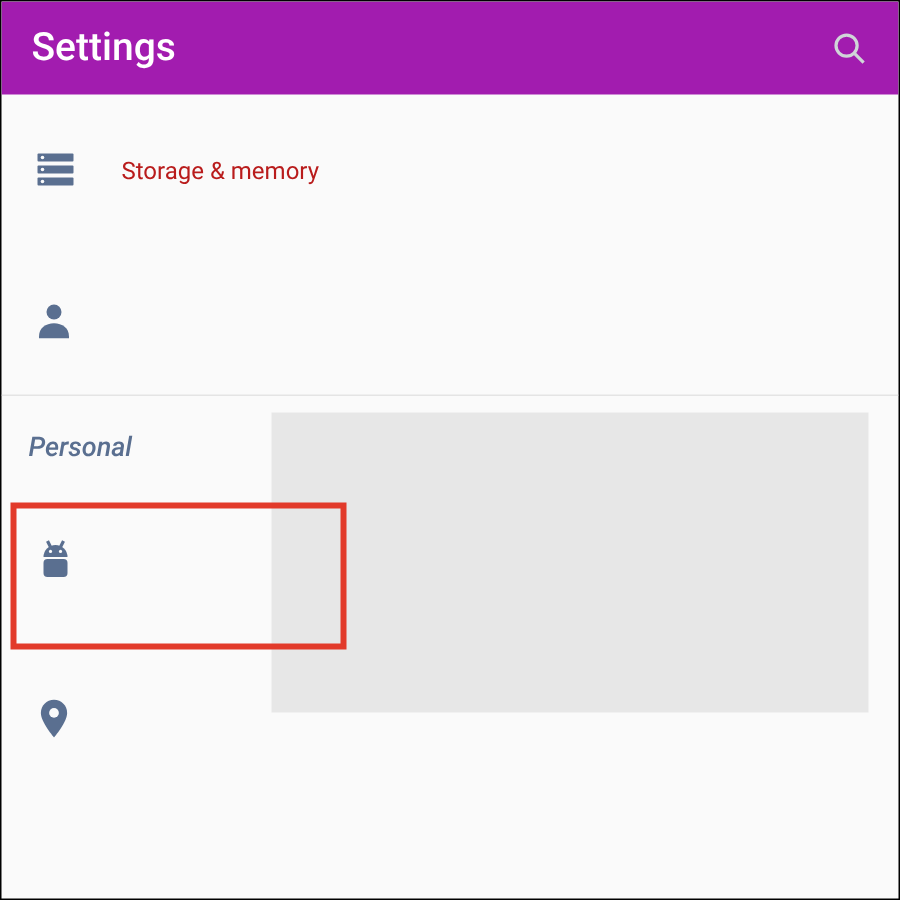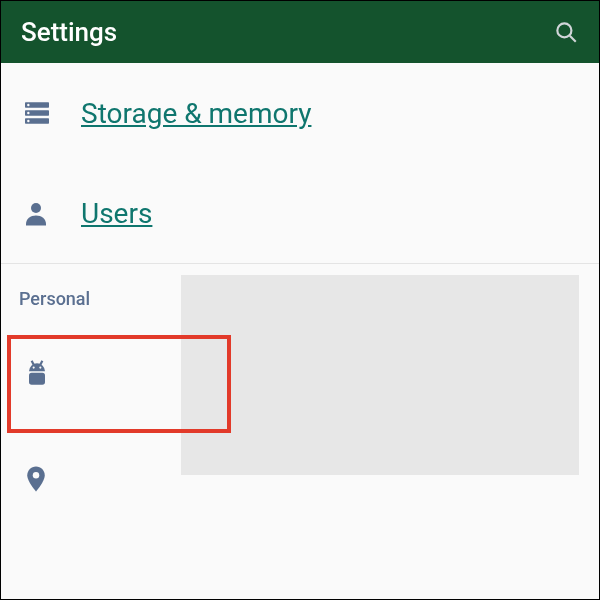--- a/index.html
+++ b/index.html
@@ -5,21 +5,21 @@
   * { box-sizing: border-box; margin: 0; padding: 0; }
   body {
     width: 600px;
     height: 600px;
     font-family: Roboto, "Helvetica Neue", Arial, sans-serif;
     background: #fafafa;
     overflow: hidden;
     border: 1px solid #000;
   }
   .header {
-    background: #14532d;
+    background: #a21caf;
     color: #fff;
     display: flex;
     align-items: center;
     justify-content: space-between;
     padding: 14px 20px;
     height: 62px;
     gap: 26px;
   }
   .header .title {
     font-size: 26px;
@@ -42,31 +42,31 @@
     padding: 0 20px;
     height: 100px;
   }
   .item .icon {
     width: 60px;
     display: flex;
     align-items: center;
     color: #5a6f90;
   }
   .item .label {
-    font-size: 28px;
-    color: #0f766e;
-    text-decoration: underline;
+    font-size: 16px;
+    color: #b91c1c;
   }
   .section-header {
     color: #5a6f90;
     font-size: 18px;
     font-weight: 500;
     padding: 24px 18px 10px 18px;
     position: relative;
     z-index: 2;
+    font-style: italic;
   }
   .divider {
     border: none;
     border-top: 1px solid #e4e4e4;
   }
   .highlight-box {
     position: absolute;
     border: 4px solid #e23a2a;
     pointer-events: none;
     z-index: 3;
@@ -107,21 +107,20 @@
     <span class="label">Storage &amp; memory</span>
   </div>
 
   <div class="item z2">
     <span class="icon">
       <svg width="30" height="30" viewBox="0 0 24 24" fill="currentColor">
         <circle cx="12" cy="8" r="4"></circle>
         <path d="M4 21c0-4.4 3.6-7 8-7s8 2.6 8 7v1H4v-1z"></path>
       </svg>
     </span>
-    <span class="label">Users</span>
   </div>
 
   <hr class="divider">
 
   <div class="grey-bg" style="left:180px; top:212px; width:398px; height:200px;"></div>
 
   <div class="section-header">Personal</div>
 
   <div class="item z2" style="height:110px;">
     <span class="icon">

